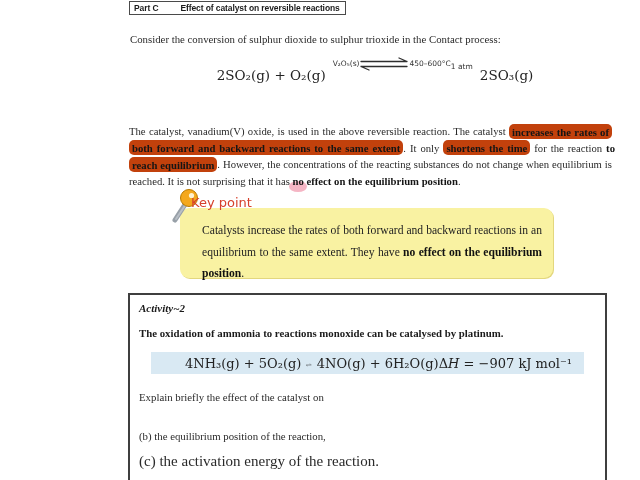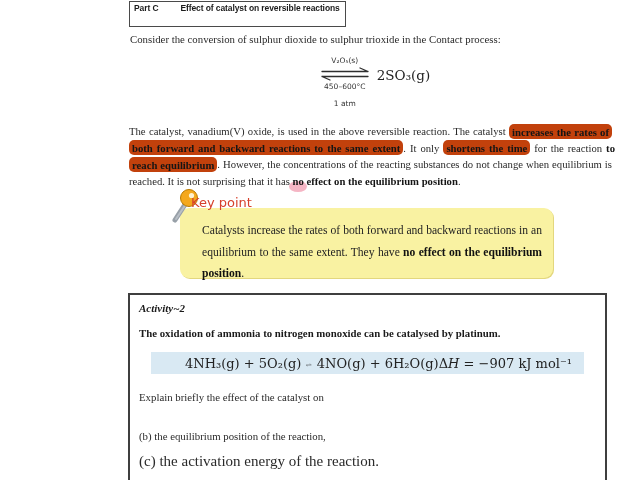--- a/index.html
+++ b/index.html
@@ -1,30 +1,30 @@
 <!DOCTYPE html>
 <html><head>
 <meta charset="utf-8">
 <style>
   html,body{margin:0;padding:0;}
   #page{position:relative;width:640px;height:480px;background:#ffffff;overflow:hidden;
         font-family:"Liberation Serif","DejaVu Serif",serif;color:#2a2a2a;}
   
   .partc{position:absolute;left:129px;top:1px;border:1px solid #4a4a4a;background:#fff;
-         display:flex;align-items:center;gap:22px;padding:1px 5px 13px 4px;
+         display:flex;align-items:center;gap:22px;padding:1px 5px 1px 4px;
          font-family:"Liberation Sans","DejaVu Sans",sans-serif;font-weight:bold;
          font-size:8.5px;letter-spacing:-0.1px;color:#1b1b1b;}
   
   .intro{position:absolute;left:130px;top:33px;width:482px;font-size:10.8px;}
   
   .eq-row{position:absolute;left:135px;top:54px;width:480px;display:flex;
           justify-content:center;align-items:flex-start;gap:7px;
           font-family:"DejaVu Serif","Liberation Serif",serif;font-size:13.5px;color:#222;}
   .eq-side{margin-top:13px;white-space:nowrap;}
-  .eq-stack{display:flex;flex-direction:column;align-items:center;
+  .eq-stack{display:flex;flex-direction:row;align-items:center;
             font-family:"DejaVu Sans","Liberation Sans",sans-serif;font-size:7.5px;color:#333;}
   .eq-stack .cond-top{margin-top:2px;line-height:9px;}
   .eq-stack svg{margin-top:2px;display:block;}
   .eq-stack .cond-b1{margin-top:1px;line-height:9px;}
   .eq-stack .cond-b2{margin-top:8px;line-height:9px;}
   
   .para{position:absolute;left:129px;top:123px;width:483px;font-size:10.7px;
         line-height:16.6px;text-align:justify;z-index:1;}
   .para b{color:#151515;}
   .hl{background:#c2410c;border-radius:5px;padding:1.5px 3px;
@@ -66,20 +66,21 @@
 <div id="page">
 
   <div class="partc">
     <span>Part C</span>
     <span>Effect of catalyst on reversible reactions</span>
   </div>
 
   <div class="intro">Consider the conversion of sulphur dioxide to sulphur trioxide in the Contact process:</div>
 
   <div class="eq-row">
+    <span class="eq-side">2SO₂(g) + O₂(g)</span>
     <span class="eq-stack">
       <span class="cond-top">V₂O₅(s)</span>
       <svg width="50" height="14" viewBox="0 0 50 14">
         <path d="M2 4.5 H48 M48 4.5 L40 1" stroke="#2e2e2e" stroke-width="1.3" fill="none" stroke-linecap="round"></path>
         <path d="M48 9.5 H2 M2 9.5 L10 13" stroke="#2e2e2e" stroke-width="1.3" fill="none" stroke-linecap="round"></path>
       </svg>
       <span class="cond-b1">450–600°C</span>
       <span class="cond-b2">1 atm</span>
     </span>
     <span class="eq-side">2SO₃(g)</span>
@@ -96,21 +97,21 @@
     <circle cx="22.5" cy="7.5" r="2.6" fill="#FFF3D0"></circle>
   </svg>
   <div class="kp-label">Key point</div>
 
   <div class="kp-box">
     <div class="kp-body"><span>Catalysts increase the rates of both forward and backward reactions in an equilibrium to the same extent. They have </span><b>no effect on the equilibrium position</b><span>.</span></div>
   </div>
 
   <div class="act-box">
     <div class="act-title">Activity~2</div>
-    <div class="act-statement">The oxidation of ammonia to nitrogen monoxide can be catalysed by platinum.</div>
+    <div class="act-statement">The oxidation of ammonia to reactions monoxide can be catalysed by platinum.</div>
 
     <div class="act-strip">
       <span class="eq-l">4NH₃(g) + 5O₂(g)</span>
       <svg width="26" height="12" viewBox="0 0 26 12">
         <path d="M2 3.5 H24 M24 3.5 L18 1" stroke="#2e2e2e" stroke-width="1.2" fill="none" stroke-linecap="round"></path>
         <path d="M24 8.5 H2 M2 8.5 L8 11" stroke="#2e2e2e" stroke-width="1.2" fill="none" stroke-linecap="round"></path>
       </svg>
       <span class="eq-l">4NO(g) + 6H₂O(g)</span>
       <span class="dh"><span>Δ</span><i>H</i><span> = −907 kJ mol⁻¹</span></span>
     </div>

